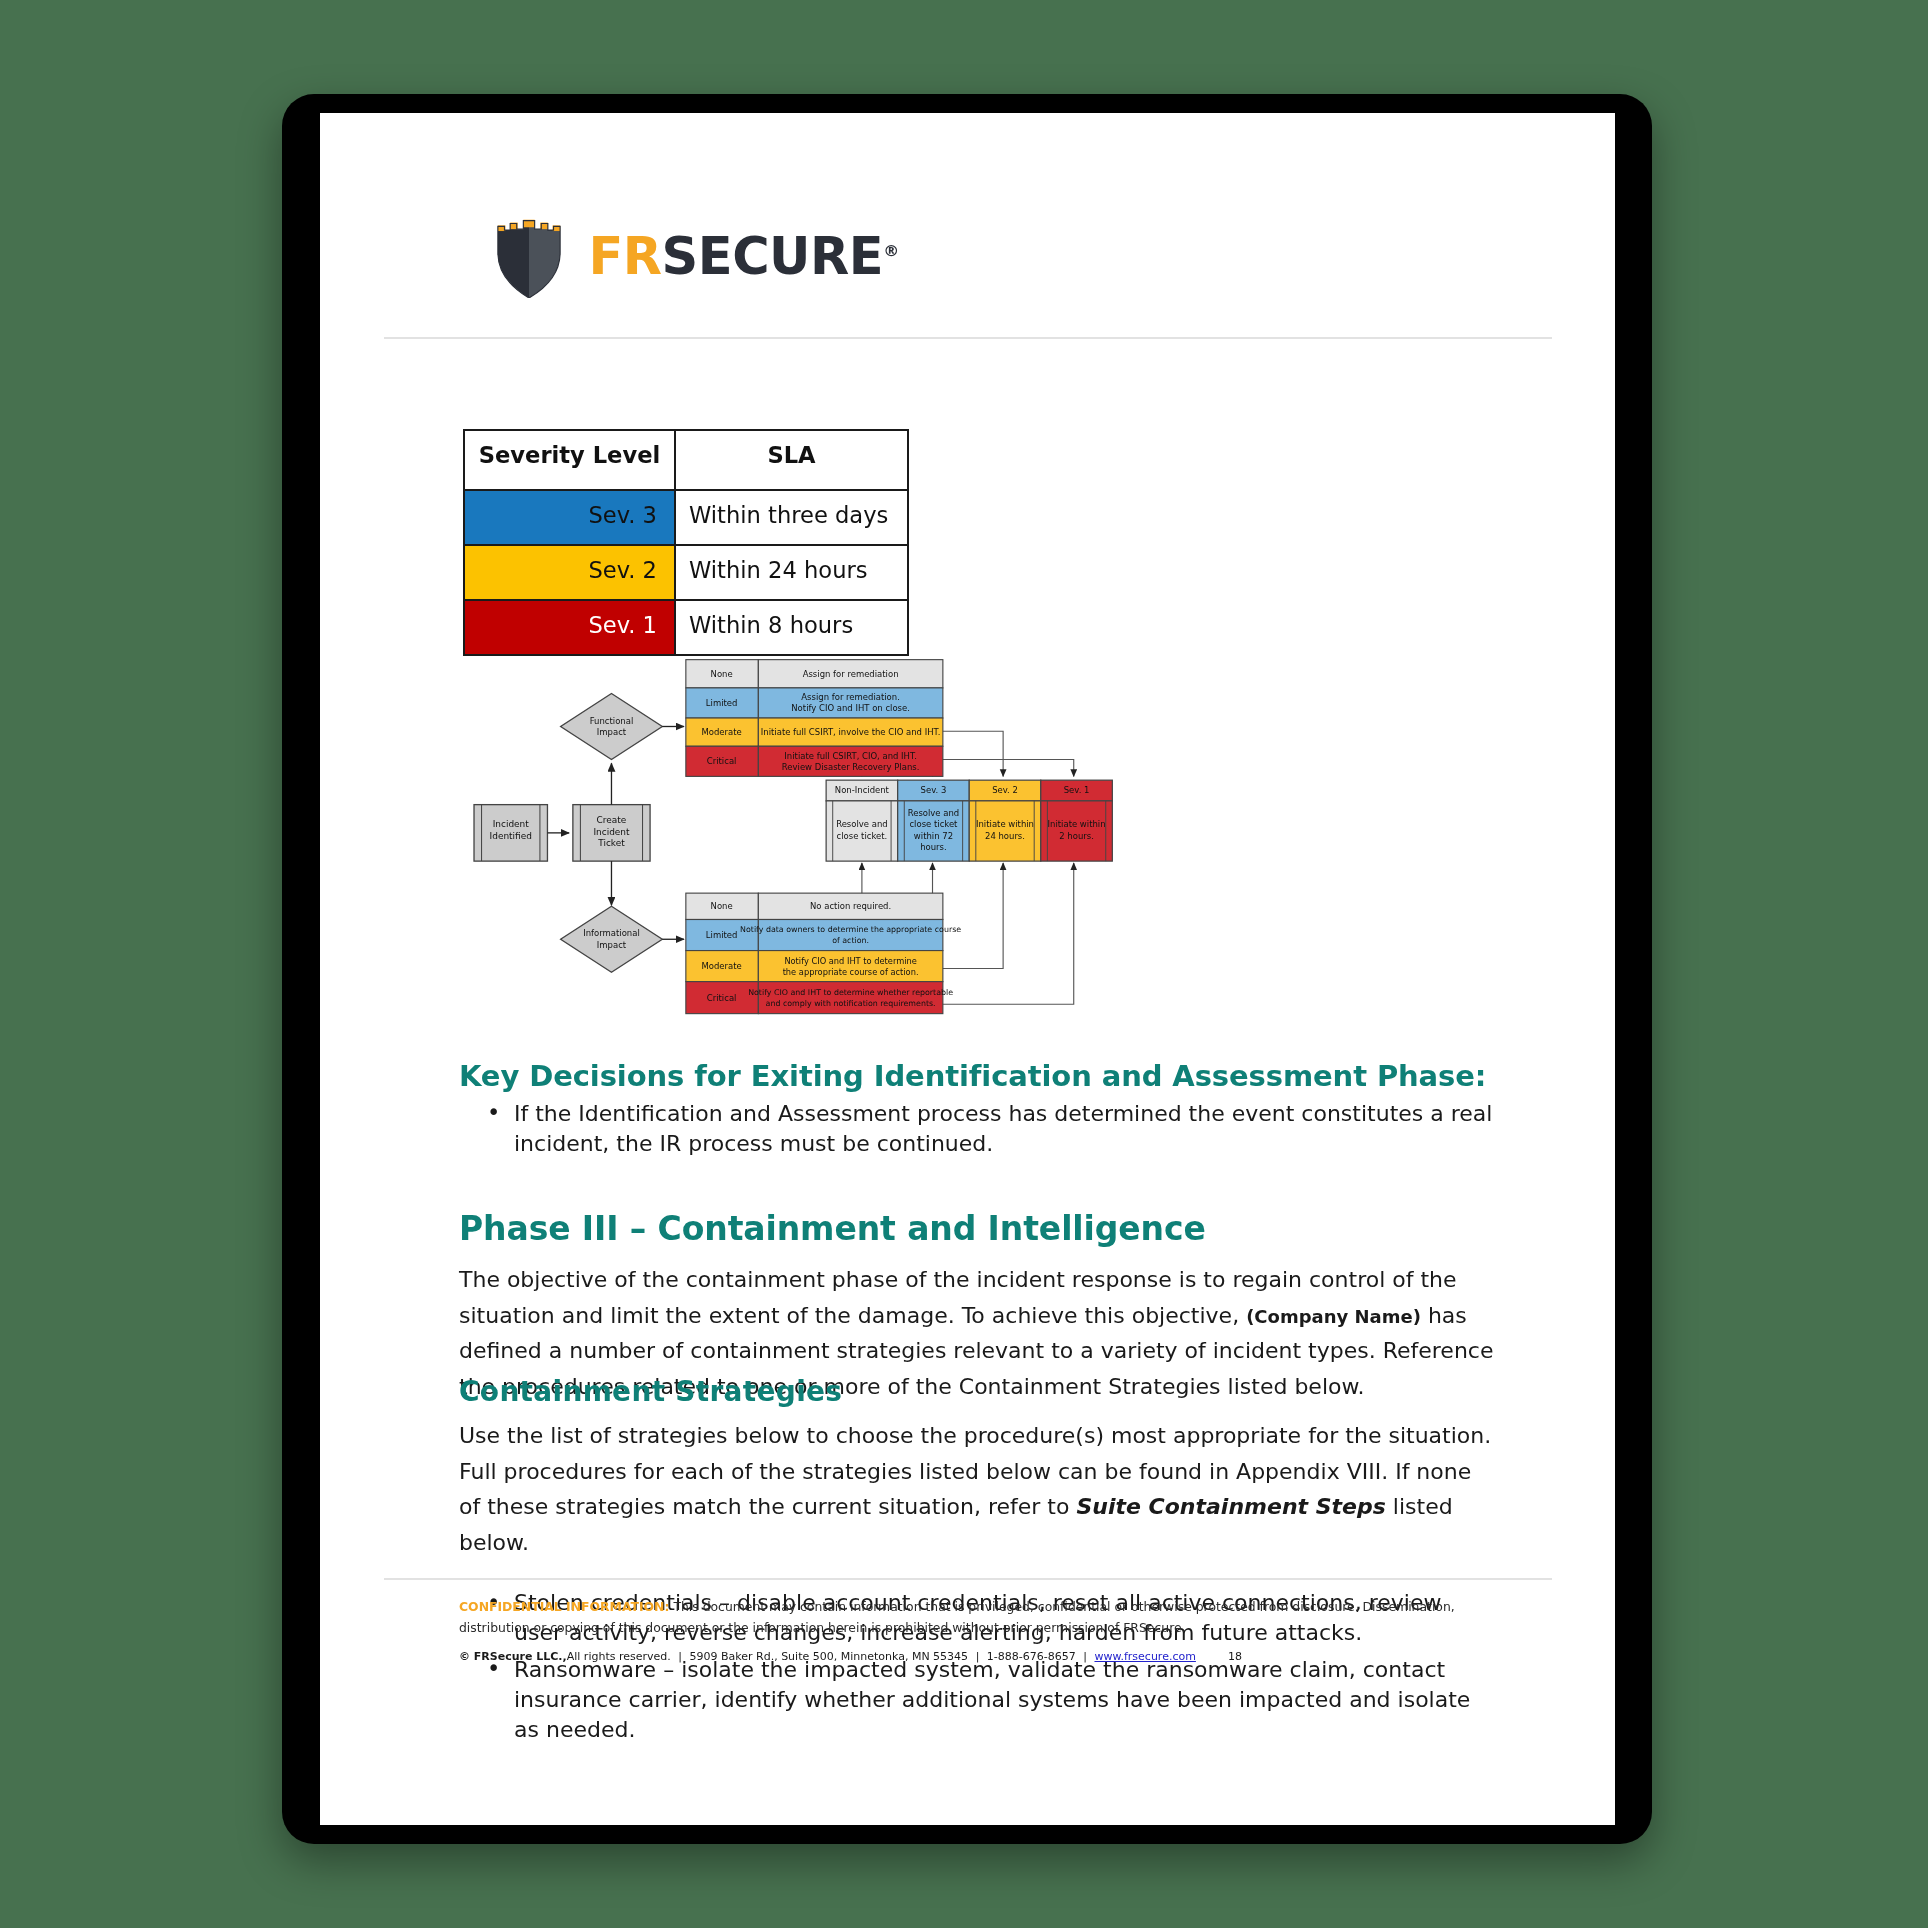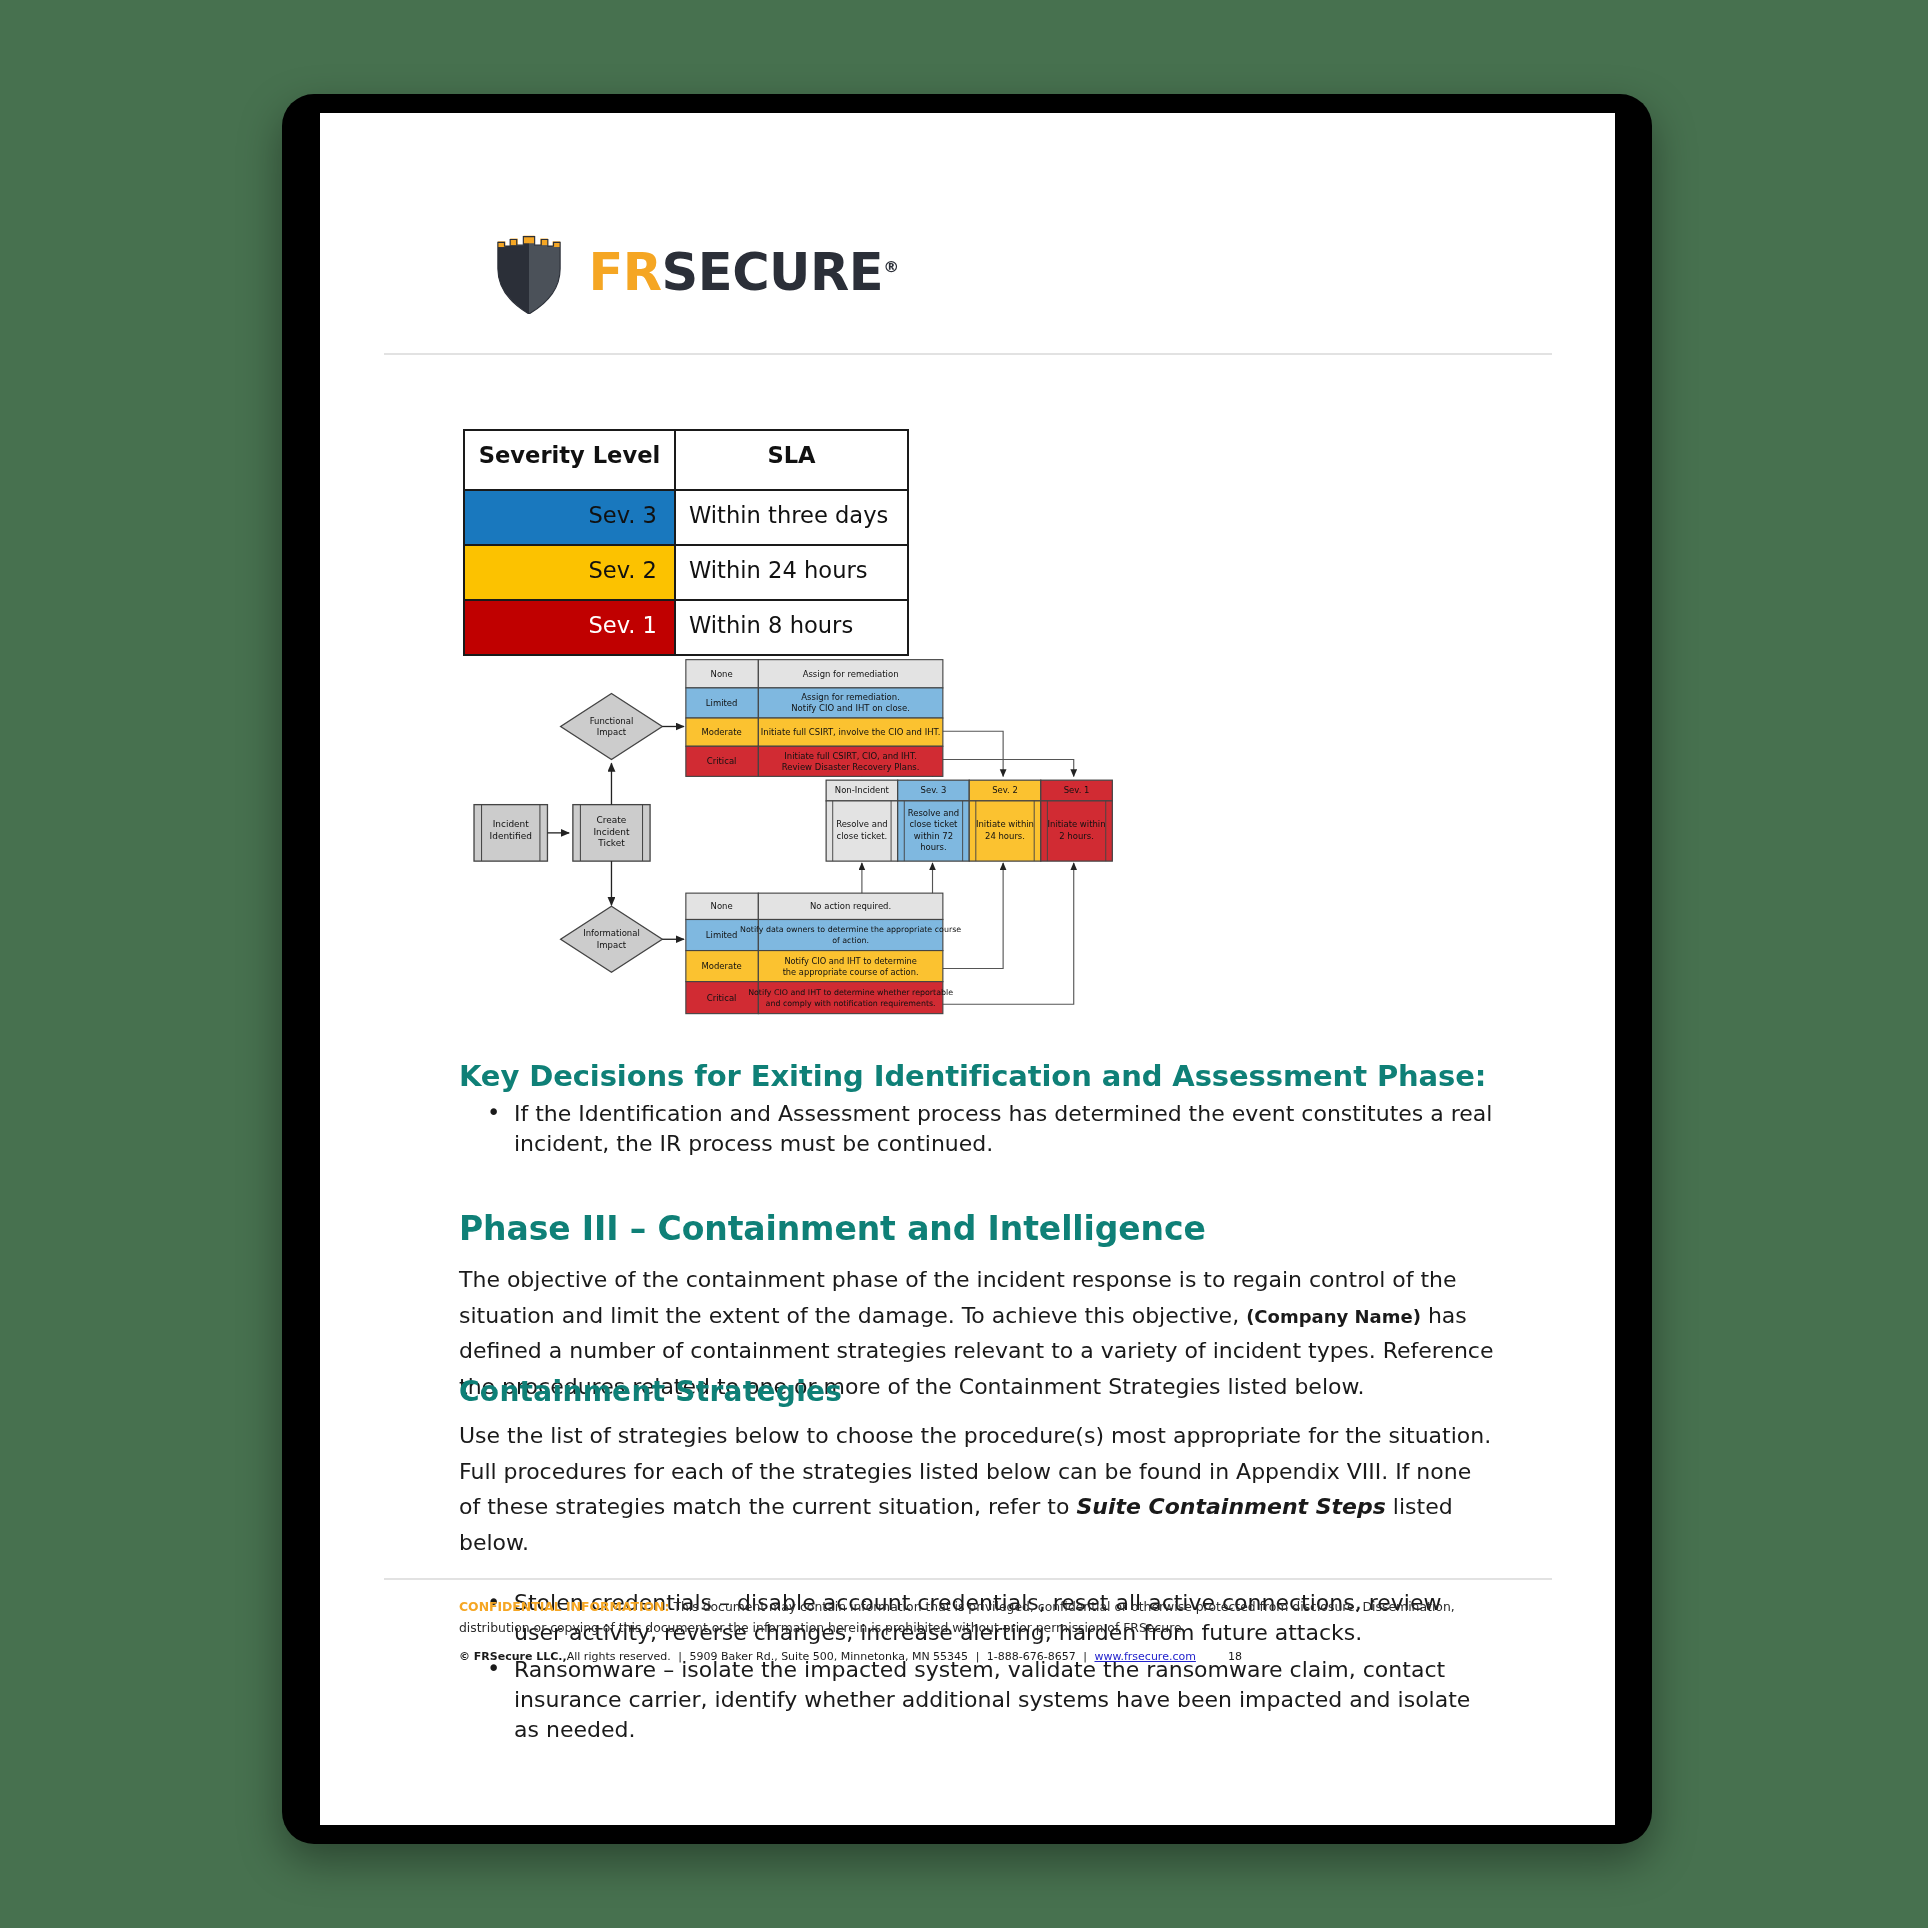--- a/index.html
+++ b/index.html
@@ -30,21 +30,21 @@
     position: absolute;
     left: 320px; top: 113px;
     width: 1295px; height: 1712px;
     background: #ffffff;
     overflow: hidden;
   }
 
   
   .doc-header {
     position: absolute;
-    left: 0; top: 16px; width: 100%;
+    left: 0; top: 0; width: 100%;
     height: 235px;
     text-decoration: underline;
   }
   .logo-wrap {
     position: absolute;
     left: 174px; top: 102px;
     display: flex; align-items: center; gap: 24.5px;
   }
   .logo-shield { width: 70px; height: 83px; display:block; }
   .logo-text {

